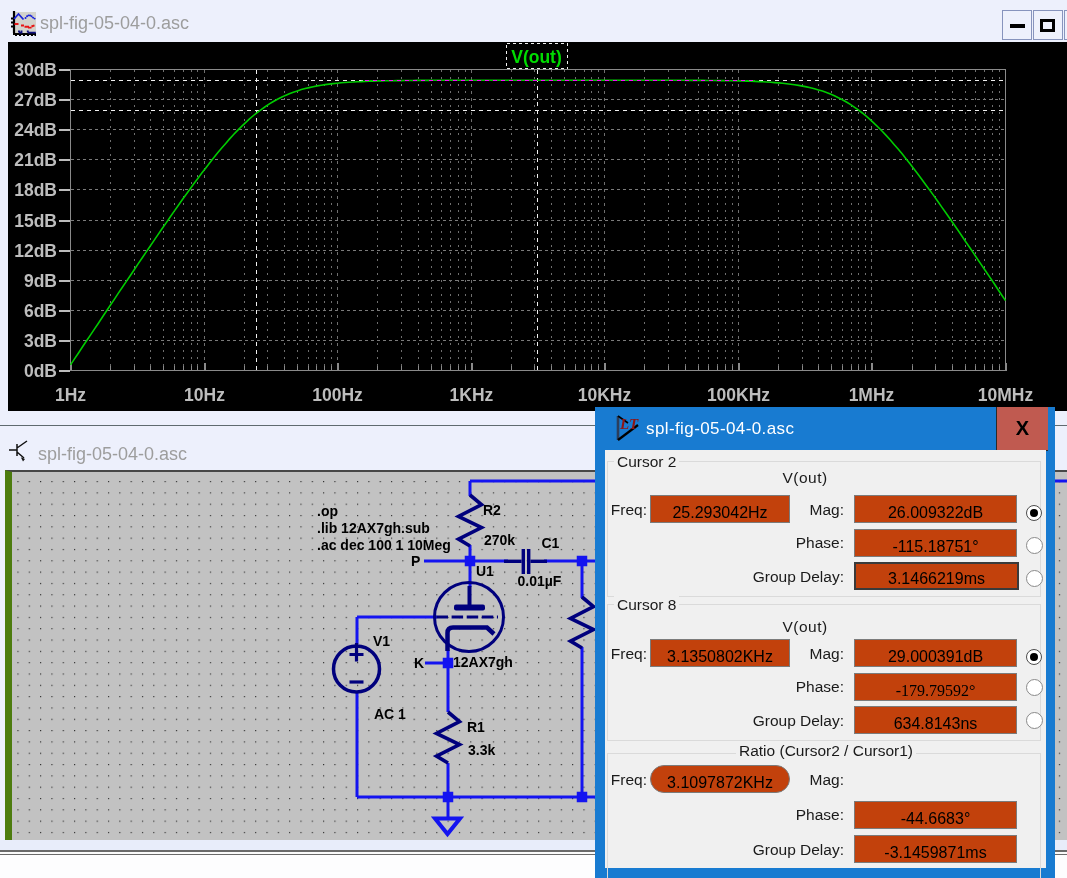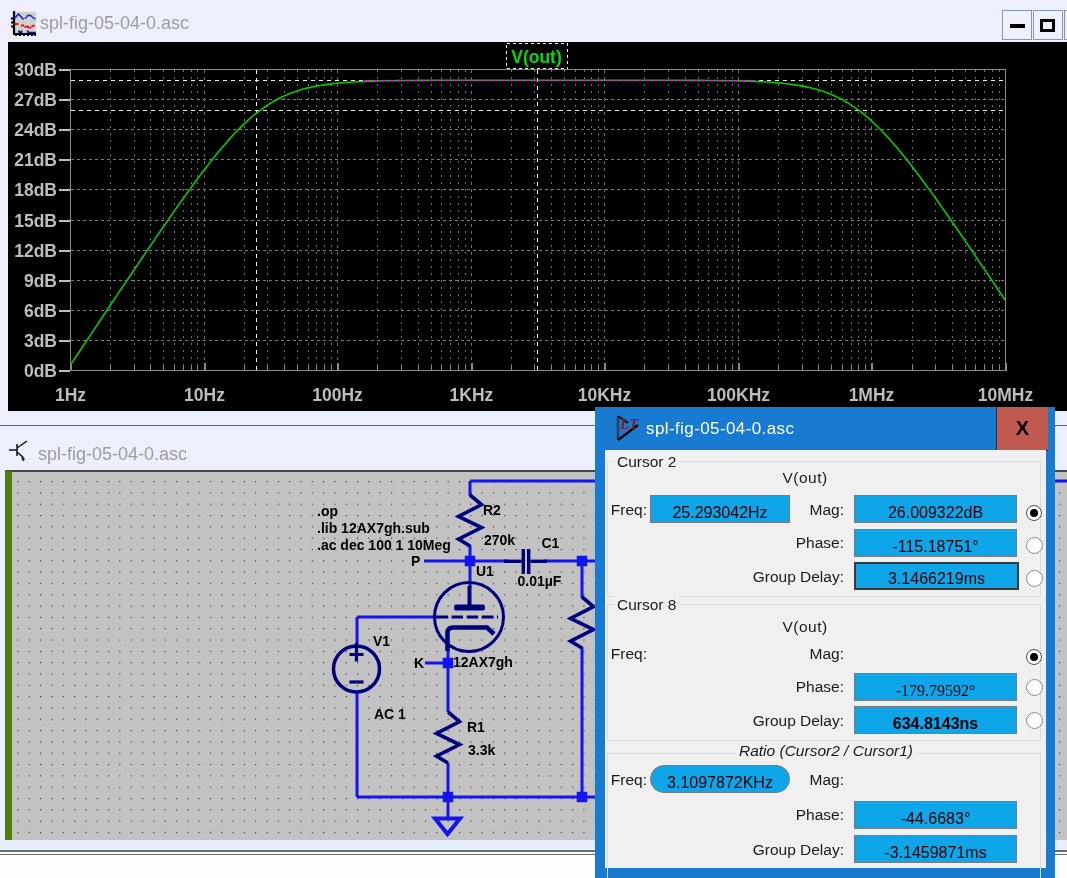--- a/index.html
+++ b/index.html
@@ -18,21 +18,21 @@
 #statusbg{left:0;top:855px;width:1067px;height:23px;background:#fdfdfe;}
 #schgap{left:0;top:840px;width:1067px;height:11px;background:#e8edfa;}
 
 #dlg{left:595px;top:407px;width:460px;height:471px;background:#187bd1;z-index:50;}
 #dlg .cap{position:absolute;left:51px;top:12px;color:#fff;font-size:17px;letter-spacing:0.4px;}
 #dbody{position:absolute;left:10px;top:43px;width:441px;height:418px;background:#f0f0f0;}
 #closeb{position:absolute;left:401px;top:0px;width:51px;height:43px;background:#c05a50;border:1px solid #2b2b2b;border-top:none;border-right:none;color:#000;font-size:20px;font-weight:bold;text-align:center;line-height:43px;}
 .grp{position:absolute;border:1px solid #dadada;}
 .glab{position:absolute;font-size:15.5px;color:#1a1a1a;background:#f0f0f0;padding:0 3px;}
 .lb{position:absolute;font-size:15.5px;color:#1a1a1a;text-align:right;padding-top:3px;}
-.inp{position:absolute;background:#0ea5e9;border:1px solid #7b7b7b;font-size:16px;color:#000;text-align:center;}
+.inp{position:absolute;background:#c2410c;border:1px solid #7b7b7b;font-size:16px;color:#000;text-align:center;}
 .inp{line-height:34px !important;}
 #gdfoc{line-height:30px !important;}
 .rad{position:absolute;width:15px;height:15px;border-radius:50%;background:#fff;border:1px solid #8a8a8a;}
 .radsel{border:1.5px solid #4d4d4d;width:14px;height:14px;}
 .radsel i{position:absolute;left:3px;top:3px;width:8px;height:8px;border-radius:50%;background:#000;}
 </style></head><body>
 <div class="abs" id="t1">
  <svg class="abs" style="left:11px;top:11px" width="25" height="25">
   <rect x="2" y="1" width="23" height="22" fill="#d2d2cc"></rect>
   <path d="M3,0 V22 M2,23 H25" stroke="#000" stroke-width="2.2" fill="none"></path>
@@ -317,46 +317,48 @@
   <text x="4" y="15" font-family="Liberation Serif" font-style="italic" font-weight="bold" font-size="15" fill="#8e1515">LT</text>
  </svg>
  <div class="cap">spl-fig-05-04-0.asc</div>
  <div id="closeb">X</div>
  <div id="dbody">
  <div class="grp" style="left:2px;top:11px;width:432px;height:134px;"></div>
 <div class="grp" style="left:2px;top:154px;width:432px;height:135px;"></div>
 <div class="grp" style="left:2px;top:303px;width:432px;height:130px;"></div>
 <div class="glab" style="left:9px;top:3px;">Cursor 2</div>
 <div class="glab" style="left:9px;top:146px;">Cursor 8</div>
-<div class="glab" style="left:131px;top:292px;font-style:italic;">Ratio (Cursor2 / Cursor1)</div>
+<div class="glab" style="left:131px;top:292px;">Ratio (Cursor2 / Cursor1)</div>
 <div class="lb" style="left:110px;top:16px;width:180px;text-align:center;letter-spacing:0.5px;">V(out)</div>
 <div class="lb" style="left:110px;top:165px;width:180px;text-align:center;letter-spacing:0.5px;">V(out)</div>
 <div class="lb" style="left:-78px;top:48px;width:120px;">Freq:</div>
 <div class="inp" style="left:45px;top:45px;width:138px;height:26px;line-height:26px;">25.293042Hz</div>
 <div class="lb" style="left:119px;top:48px;width:120px;">Mag:</div>
 <div class="inp" style="left:249px;top:45px;width:161px;height:26px;line-height:26px;">26.009322dB</div>
 <div class="rad radsel" style="left:421px;top:54.7px;">
         <i></i>
       </div>
 <div class="lb" style="left:119px;top:81px;width:120px;">Phase:</div>
 <div class="inp" style="left:249px;top:78.5px;width:161px;height:26px;line-height:26px;">-115.18751°</div>
 <div class="rad" style="left:421px;top:87px;"></div>
 <div class="lb" style="left:119px;top:115px;width:120px;">Group Delay:</div>
 <div class="inp" id="gdfoc" style="left:249px;top:112px;width:161px;height:24px;line-height:24px;border:2px solid #3a3a3a;">3.1466219ms</div>
 <div class="rad" style="left:421px;top:120px;"></div>
 <div class="lb" style="left:-78px;top:192px;width:120px;">Freq:</div>
+<div class="inp" style="left:45px;top:189px;width:138px;height:26px;line-height:26px;">3.1350802KHz</div>
 <div class="lb" style="left:119px;top:192px;width:120px;">Mag:</div>
+<div class="inp" style="left:249px;top:189px;width:161px;height:26px;line-height:26px;">29.000391dB</div>
 <div class="rad radsel" style="left:421px;top:198.5px;">
         <i></i>
       </div>
 <div class="lb" style="left:119px;top:225px;width:120px;">Phase:</div>
 <div class="inp" style="left:249px;top:222.5px;width:161px;height:26px;line-height:26px;font-family:Liberation Serif, serif;">-179.79592°</div>
 <div class="rad" style="left:421px;top:228.8px;"></div>
 <div class="lb" style="left:119px;top:259px;width:120px;">Group Delay:</div>
-<div class="inp" style="left:249px;top:256px;width:161px;height:26px;line-height:26px;font-weight:bold;">634.8143ns</div>
+<div class="inp" style="left:249px;top:256px;width:161px;height:26px;line-height:26px;">634.8143ns</div>
 <div class="rad" style="left:421px;top:262px;"></div>
 <div class="lb" style="left:-78px;top:318px;width:120px;">Freq:</div>
 <div class="inp" style="left:45px;top:315px;width:138px;height:26px;line-height:26px;border-radius:14px;">3.1097872KHz</div>
 <div class="lb" style="left:119px;top:318px;width:120px;">Mag:</div>
 <div class="lb" style="left:119px;top:353px;width:120px;">Phase:</div>
 <div class="inp" style="left:249px;top:350.5px;width:161px;height:26px;line-height:26px;">-44.6683°</div>
 <div class="lb" style="left:119px;top:388px;width:120px;">Group Delay:</div>
 <div class="inp" style="left:249px;top:385px;width:161px;height:26px;line-height:26px;">-3.1459871ms</div>
  </div>
 </div>

